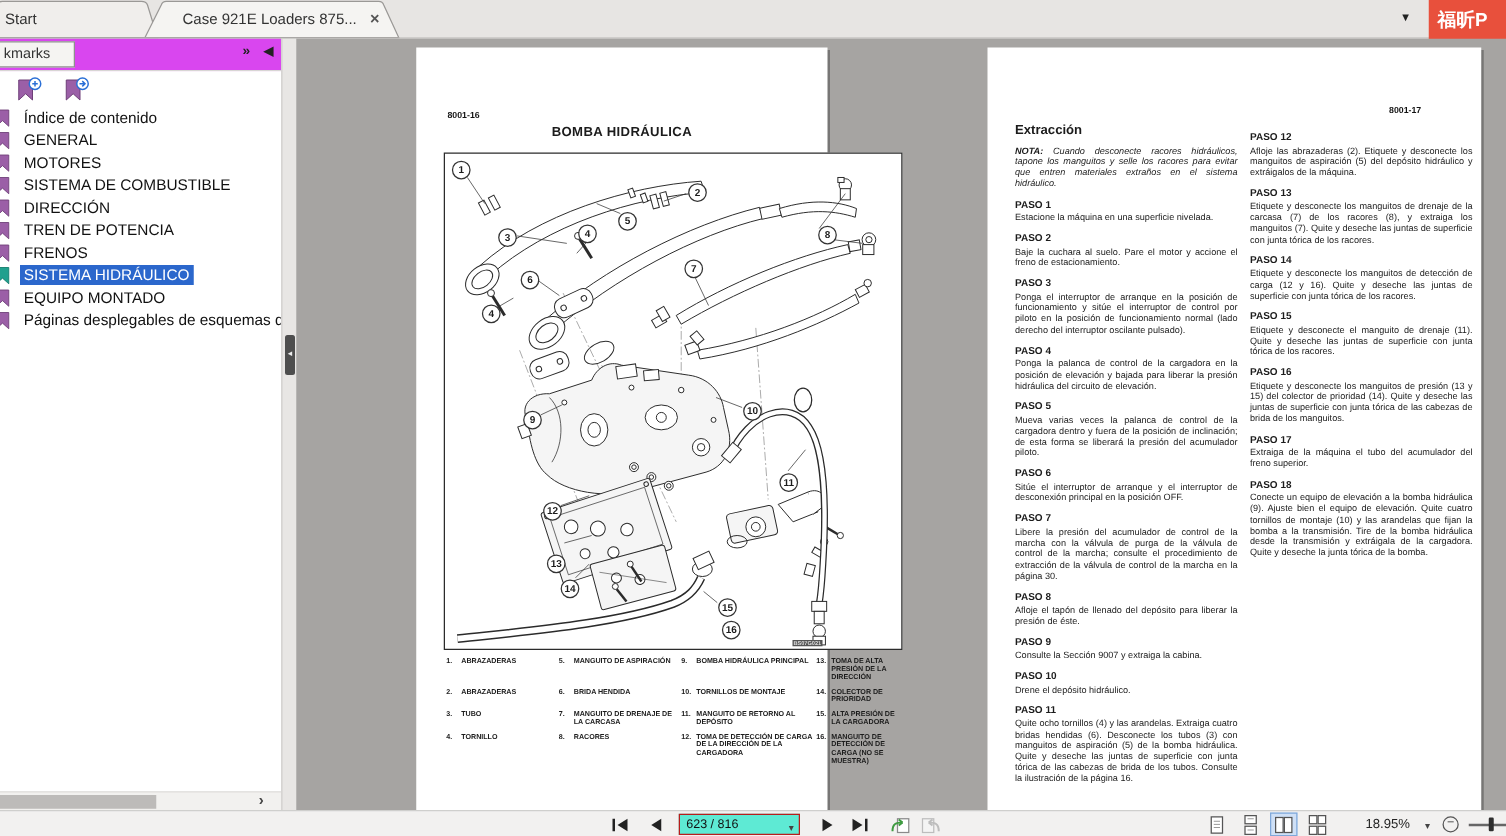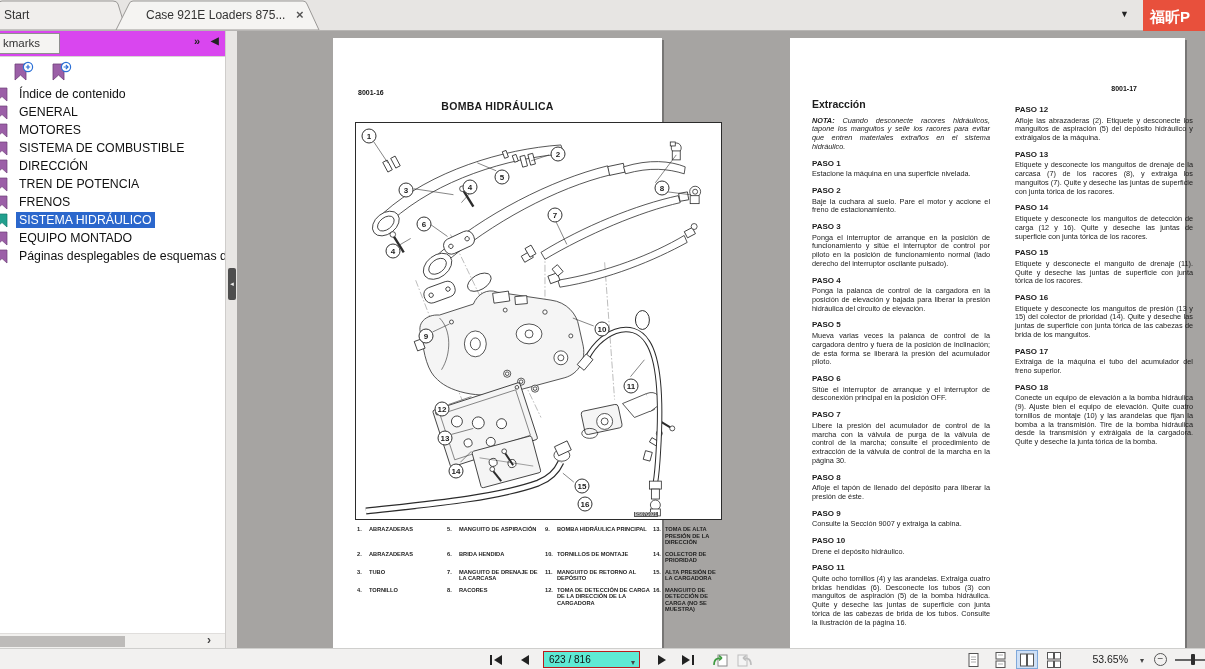--- a/index.html
+++ b/index.html
@@ -66,21 +66,21 @@
   .legend{position:absolute;left:24px;top:488px;width:363px;display:grid;
           grid-auto-flow:column;grid-template-rows:repeat(4,auto);
           grid-template-columns:88px 96px 106px 69px;column-gap:2px;row-gap:5px;}
   .lg-item{display:flex;font-size:5.7px;font-weight:bold;line-height:1.15;}
   .lg-num{flex:0 0 12px;}
   .lg-text{flex:1;}
 
   
   .col{position:absolute;top:60px;font-size:7.3px;line-height:1.2;text-align:justify;}
   .col1{left:22px;width:178px;}
-  .col2{left:210px;width:178px;margin-left:15px;}
+  .col2{left:210px;width:178px;}
   .doc-heading{font-size:10.5px;font-weight:bold;margin:0 0 6px 0;text-align:left;}
   .note{font-style:italic;margin-bottom:4px;}
   .note b{font-weight:bold;}
   .step-title{font-size:8px;font-weight:bold;margin:7px 0 2px 0;text-align:left;}
   .step-body{}
 
   
   .statusbar{position:absolute;left:0;top:648px;width:1205px;height:21px;background:#f2f1f0;border-top:1px solid #cfcfcd;}
   .sb{position:absolute;top:0;height:21px;display:flex;align-items:center;}
   .navbtn{display:flex;align-items:center;justify-content:center;width:20px;height:18px;}
@@ -384,21 +384,21 @@
             <div class="callout" style="left: 114px; top: 64px;">4</div>
             <div class="callout" style="left: 146px; top: 54px;">5</div>
             <div class="callout" style="left: 37px; top: 128px;">4</div>
             <div class="callout" style="left: 68px; top: 101px;">6</div>
             <div class="callout" style="left: 199px; top: 92px;">7</div>
             <div class="callout" style="left: 306px; top: 65px;">8</div>
             <div class="callout" style="left: 70px; top: 213px;">9</div>
             <div class="callout" style="left: 246px; top: 206px;">10</div>
             <div class="callout" style="left: 275px; top: 263px;">11</div>
             <div class="callout" style="left: 86px; top: 286px;">12</div>
-            <div class="callout" style="left: 89px; top: 315px; text-align: right;">13</div>
+            <div class="callout" style="left: 89px; top: 328px; text-align: right;">13</div>
             <div class="callout" style="left: 100px; top: 348px;">14</div>
             <div class="callout" style="left: 226px; top: 363px;">15</div>
             <div class="callout" style="left: 229px; top: 381px; text-align: right;">16</div>
           </div>
       </div>
 
       <div class="fig-code">BS07G021</div>
 
       <div class="legend">
 
@@ -632,20 +632,20 @@
       <span class="layout-ico" style="margin-left:5px;">
         <svg width="16" height="16" viewBox="0 0 16 16">
             <rect x="1.5" y="0.5" width="6" height="6.5" fill="#fff" stroke="#555"></rect>
             <rect x="8.5" y="0.5" width="6" height="6.5" fill="#fff" stroke="#555"></rect>
             <rect x="1.5" y="9" width="6" height="6.5" fill="#fff" stroke="#555"></rect>
             <rect x="8.5" y="9" width="6" height="6.5" fill="#fff" stroke="#555"></rect>
           </svg>
       </span>
     </div>
 
-    <div class="zoomval">53.65%</div>
+    <div class="zoomval">18.95%</div>
     <div class="zoom-caret">▾</div>
     <div class="zoom-minus">−</div>
     <div class="zoom-track"></div>
     <div class="zoom-thumb"></div>
   </div>
 
 </div>
 
 </body></html>

